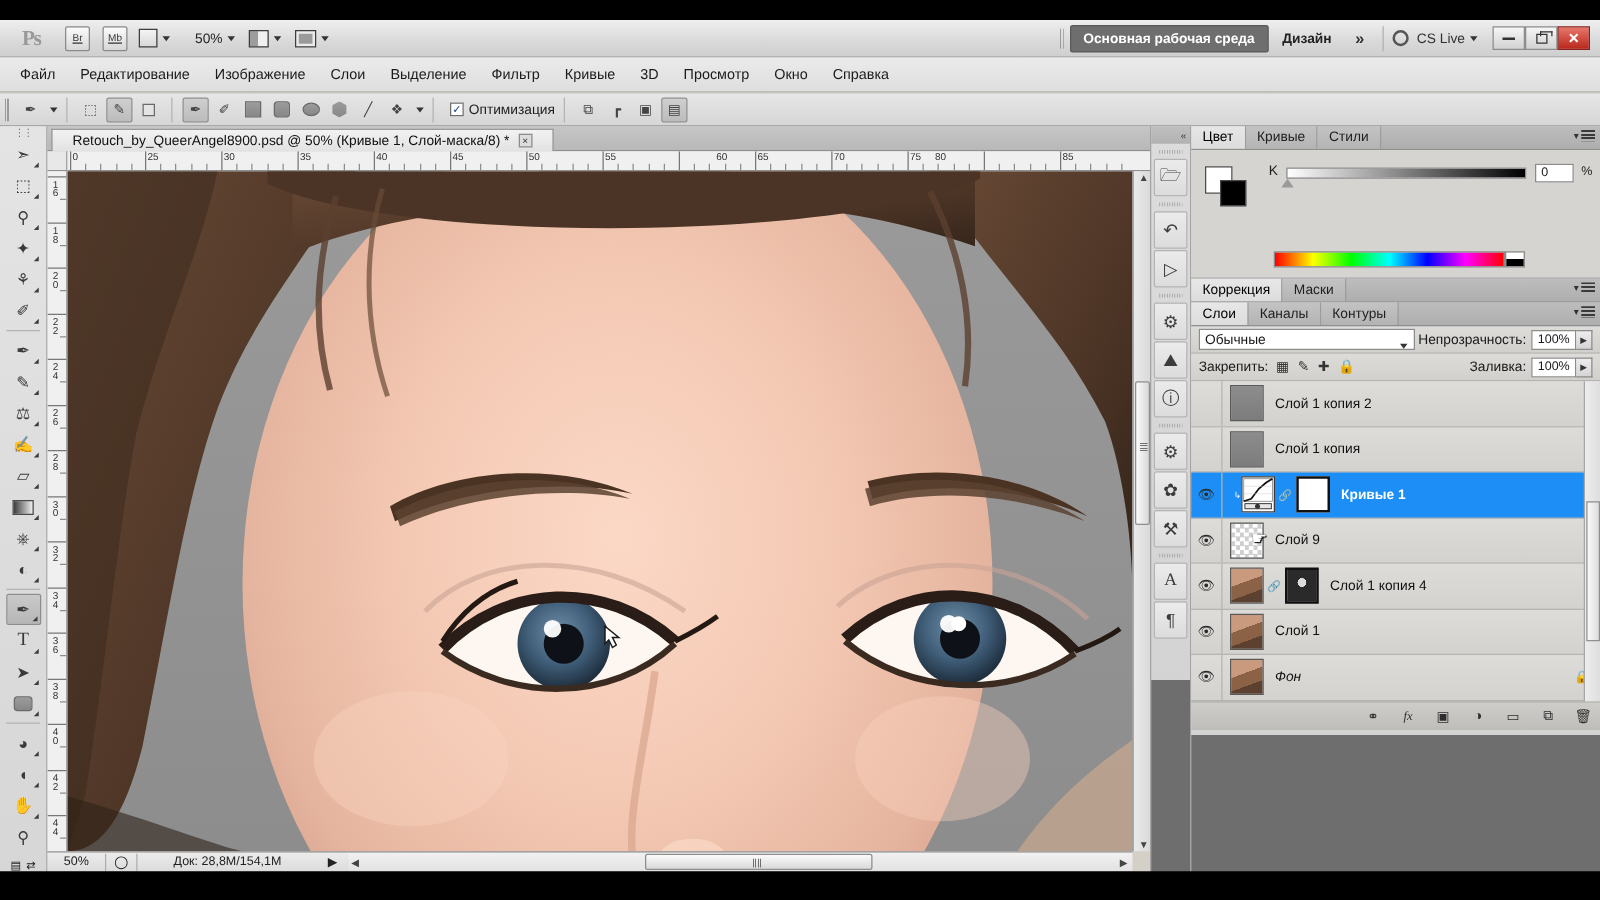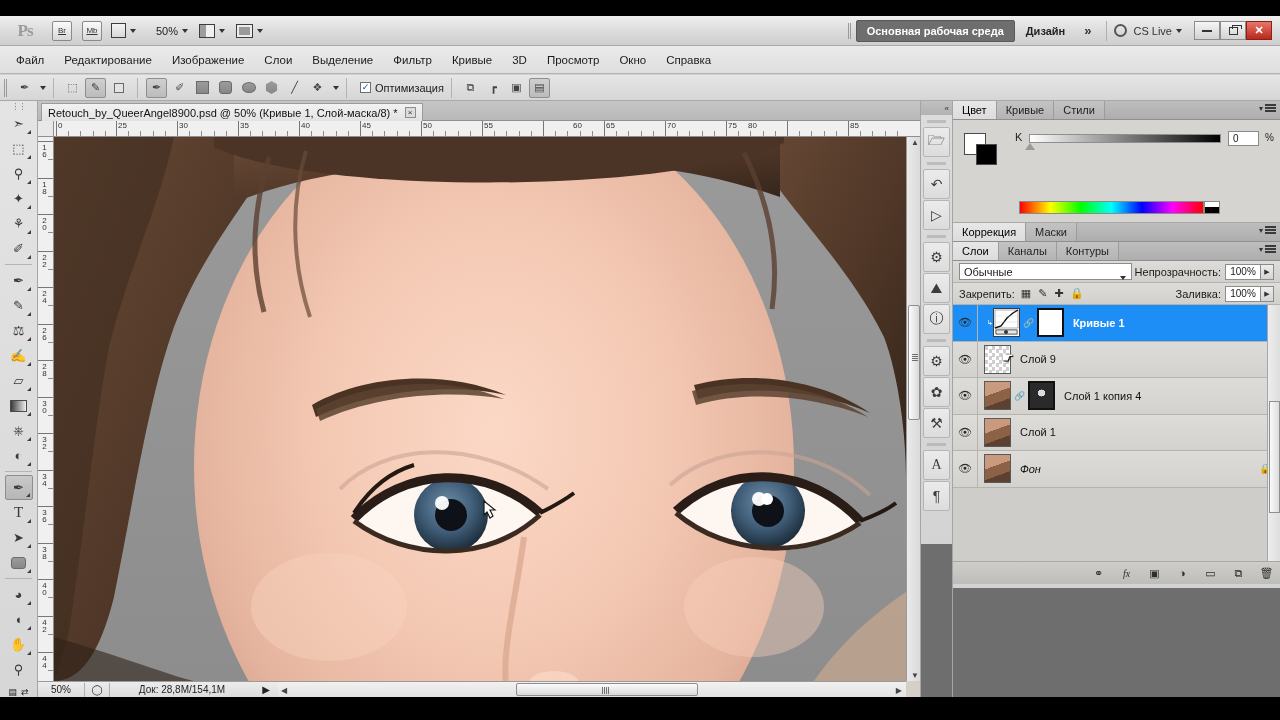--- a/index.html
+++ b/index.html
@@ -121,21 +121,21 @@
 
   
   .doctabbar{
     position:absolute; left:38px; top:101px; width:882px; height:20px;
     background:linear-gradient(#c6c6c6,#b8b8b8); border-bottom:1px solid #8f8f8f;
   }
   .doctab{
     position:absolute; left:3px; top:2px; height:18px;
     background:linear-gradient(#f2f2f2,#e2e2e2);
     border:1px solid #9b9b9b; border-bottom:none;
-    display:flex; align-items:center; padding:0 6px; font-size:11px; color:#111;
+    display:flex; align-items:center; padding:0 16px; font-size:11px; color:#111;
   }
   .tabclose{ margin-left:7px; width:11px;height:11px;border:1px solid #8d8d8d;
     background:#dcdcdc; display:flex;align-items:center;justify-content:center;
     font-size:8px; color:#333; line-height:1;}
 
   
   .rulercorner{ position:absolute; left:38px; top:121px; width:16px;height:16px;
     background:#e8e8e8; border-right:1px solid #8f8f8f; border-bottom:1px solid #8f8f8f;}
   .hruler{ position:absolute; left:54px; top:121px; width:866px; height:16px;
     background:#f0f0f0; border-bottom:1px solid #8f8f8f; overflow:hidden;}
@@ -798,21 +798,35 @@
       </span>
       <div class="lblr">
         <span>Заливка:</span>
         <span class="numfield">100%</span>
         <span class="stepper">▶</span>
       </div>
     </div>
 
     <div class="layerlist" style="height:256px;">
 
-
+      <div class="layer">
+        <div class="eyecell"></div>
+        <div class="thumbwrap">
+          <div class="lthumb" style="background:linear-gradient(#8d8d8d,#7c7c7c);"></div>
+        </div>
+        <div class="lname">Слой 1 копия 2</div>
+      </div>
+
+      <div class="layer">
+        <div class="eyecell"></div>
+        <div class="thumbwrap">
+          <div class="lthumb" style="background:linear-gradient(#8d8d8d,#7c7c7c);"></div>
+        </div>
+        <div class="lname">Слой 1 копия</div>
+      </div>
 
       <div class="layer selected">
         <div class="eyecell">👁</div>
         <div class="thumbwrap">
           <span class="arrow-mini">↳</span>
           <div class="curve-th">
             <svg width="25" height="27" viewBox="0 0 25 27">
               <rect x="1" y="1" width="23" height="18" fill="#fff" stroke="#777" stroke-width=".6"></rect>
               <path d="M1 19 L7 17 L13 9 L19 4 L24 1" stroke="#111" stroke-width="1.4" fill="none"></path>
               <line x1="1" y1="13" x2="24" y2="13" stroke="#ccc" stroke-width=".4"></line>

